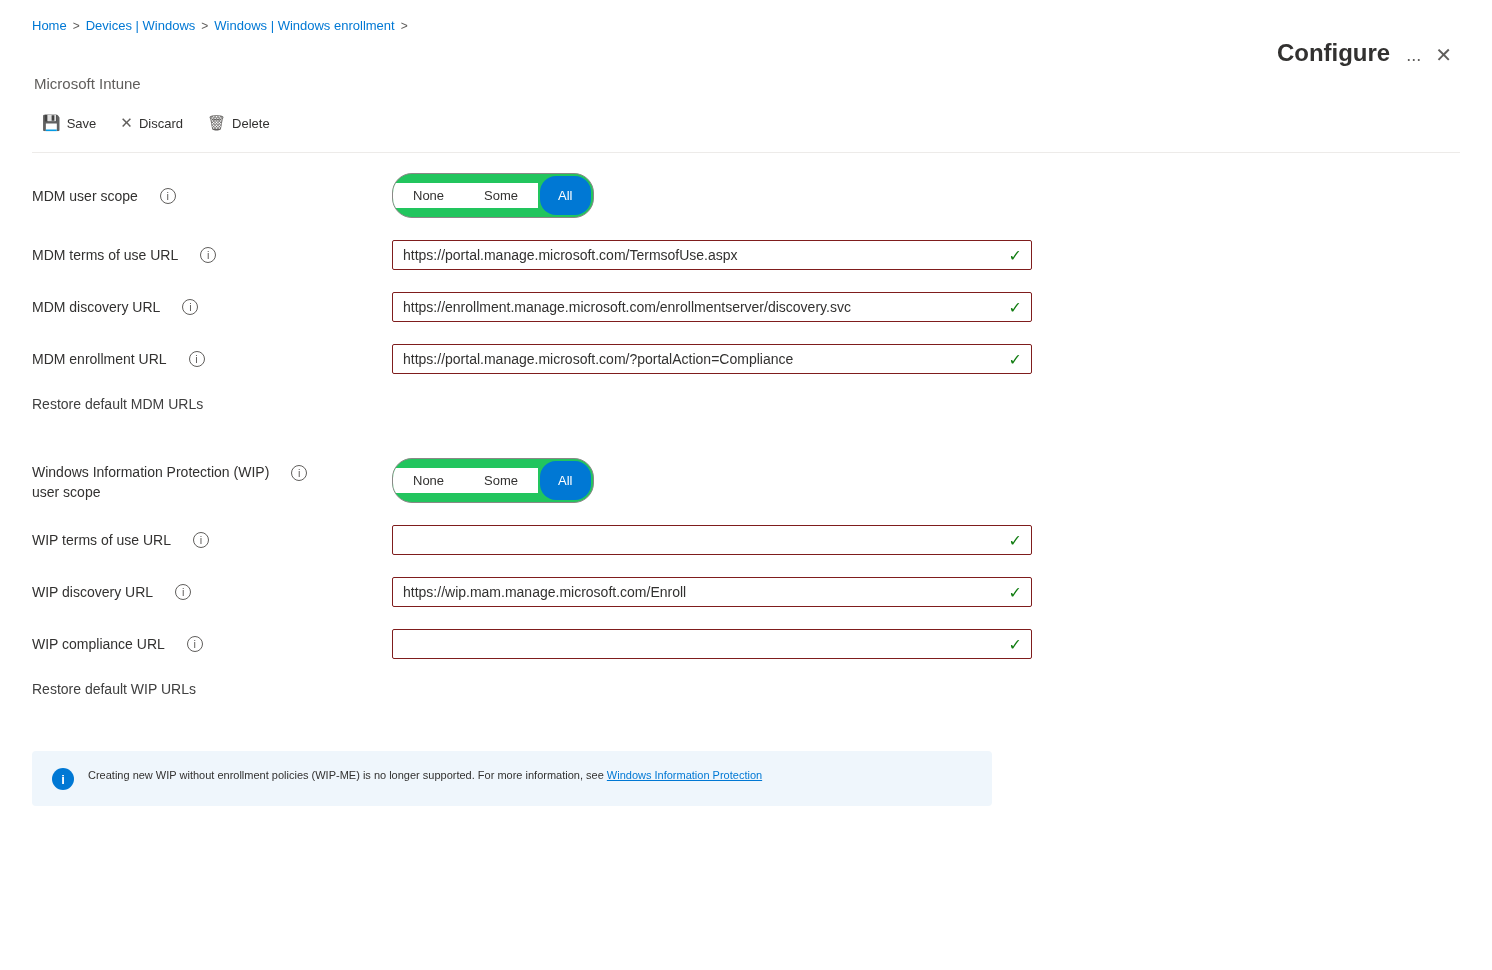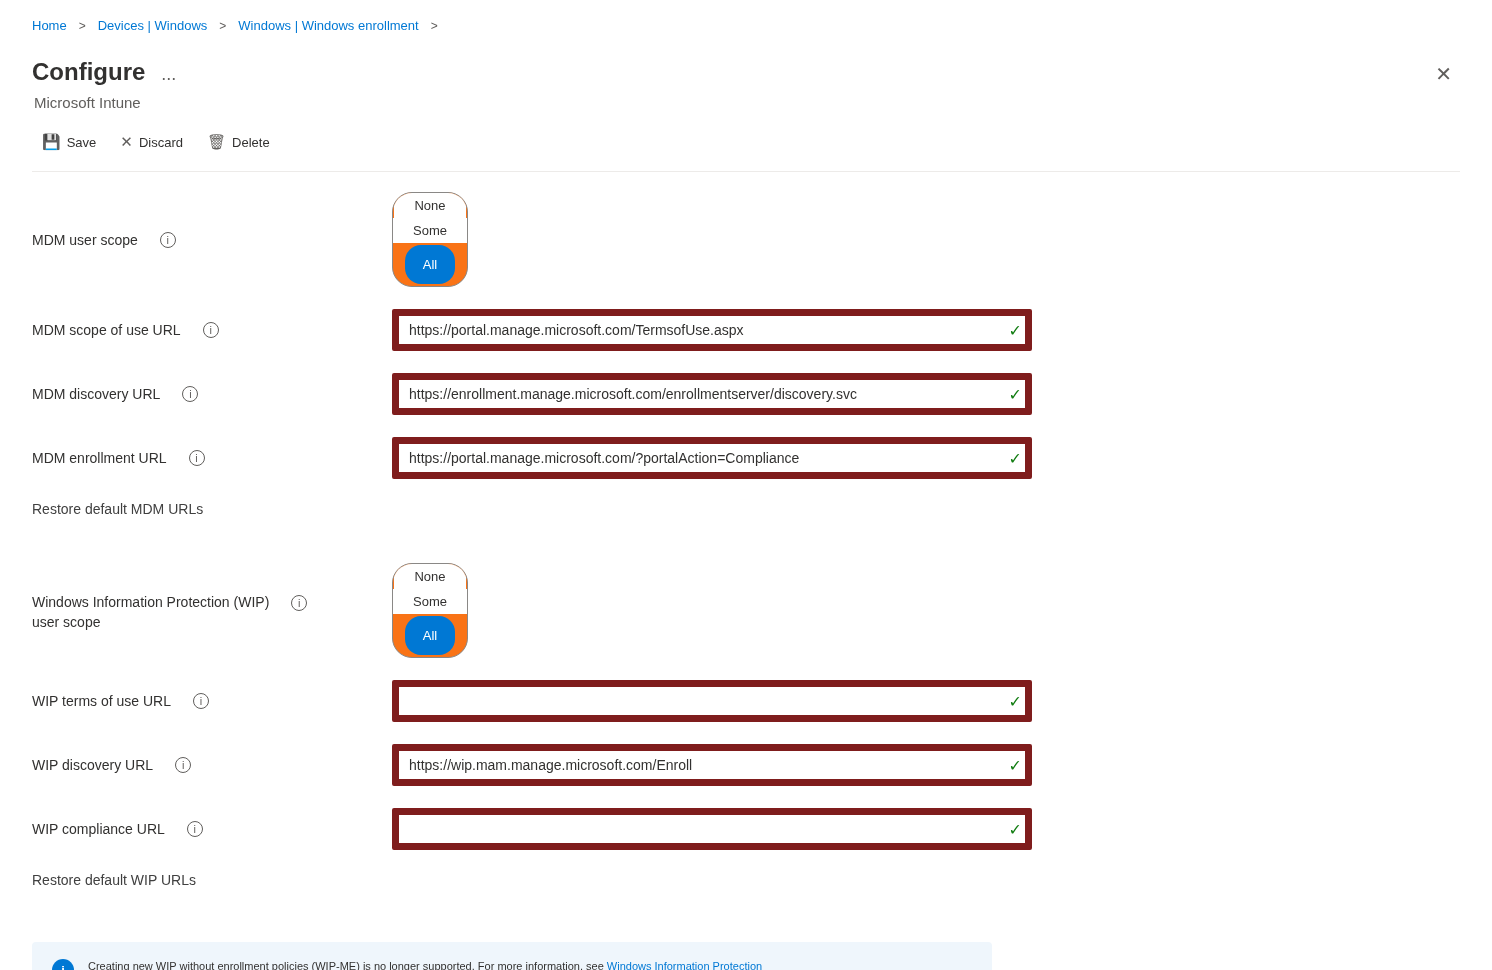--- a/index.html
+++ b/index.html
@@ -12,38 +12,38 @@
     .page-container {
       max-width: 1492px;
       min-height: 970px;
       background: #fff;
       position: relative;
       padding: 18px 32px 32px 32px;
     }
     .breadcrumb {
       display: flex;
       align-items: center;
-      gap: 12px;
+      gap: 6px;
       font-size: 13px;
       color: #0078d4;
-      margin-bottom: 25px;
+      margin-bottom: 6px;
     }
     .breadcrumb span {
       color: #605e5c;
       font-size: 12px;
     }
     .breadcrumb a {
       color: #0078d4;
       text-decoration: none;
       cursor: pointer;
     }
     .header-row {
       display: flex;
       align-items: flex-start;
-      justify-content: space-between;
+      justify-content: flex-end;
       margin-bottom: 4px;
     }
     .header-left {
       display: flex;
       align-items: center;
       gap: 10px;
     }
     .page-title {
       font-size: 24px;
       font-weight: 600;
@@ -134,22 +134,21 @@
       flex: 1;
       max-width: 640px;
     }
     .toggle-group {
       display: flex;
       align-items: center;
       border: 1px solid #8a8886;
       border-radius: 20px;
       overflow: hidden;
       width: fit-content;
-      background: #f97316;
-      flex-direction: column;
+      background: #22c55e;
     }
     .toggle-option {
       padding: 5px 20px;
       font-size: 13px;
       cursor: pointer;
       color: #323130;
       user-select: none;
       background: #fff;
       border: none;
       outline: none;
@@ -162,21 +161,21 @@
       padding: 12px 18px;
     }
     .url-input-wrap {
       position: relative;
       display: flex;
       align-items: center;
     }
     .url-input {
       width: 100%;
       max-width: 640px;
-      border: 7px solid #7f1d1d;
+      border: 1px solid #7f1d1d;
       border-radius: 2px;
       padding: 6px 36px 6px 10px;
       font-size: 14px;
       color: #323130;
       background: #fff;
       outline: none;
     }
     .check-icon {
       position: absolute;
       right: 10px;
@@ -281,21 +280,21 @@
           <button class="toggle-option">None</button>
           <button class="toggle-option">Some</button>
           <button class="toggle-option active">All</button>
         </div>
       </div>
     </div>
 
     
     <div class="form-row">
       <div class="form-label">
-        <span>MDM scope of use URL</span>
+        <span>MDM terms of use URL</span>
         <span class="info-icon">i</span>
       </div>
       <div class="form-control url-input-wrap">
         <input class="url-input" type="text" value="https://portal.manage.microsoft.com/TermsofUse.aspx" style="">
         <span class="check-icon">✓</span>
       </div>
     </div>
 
     
     <div class="form-row">

